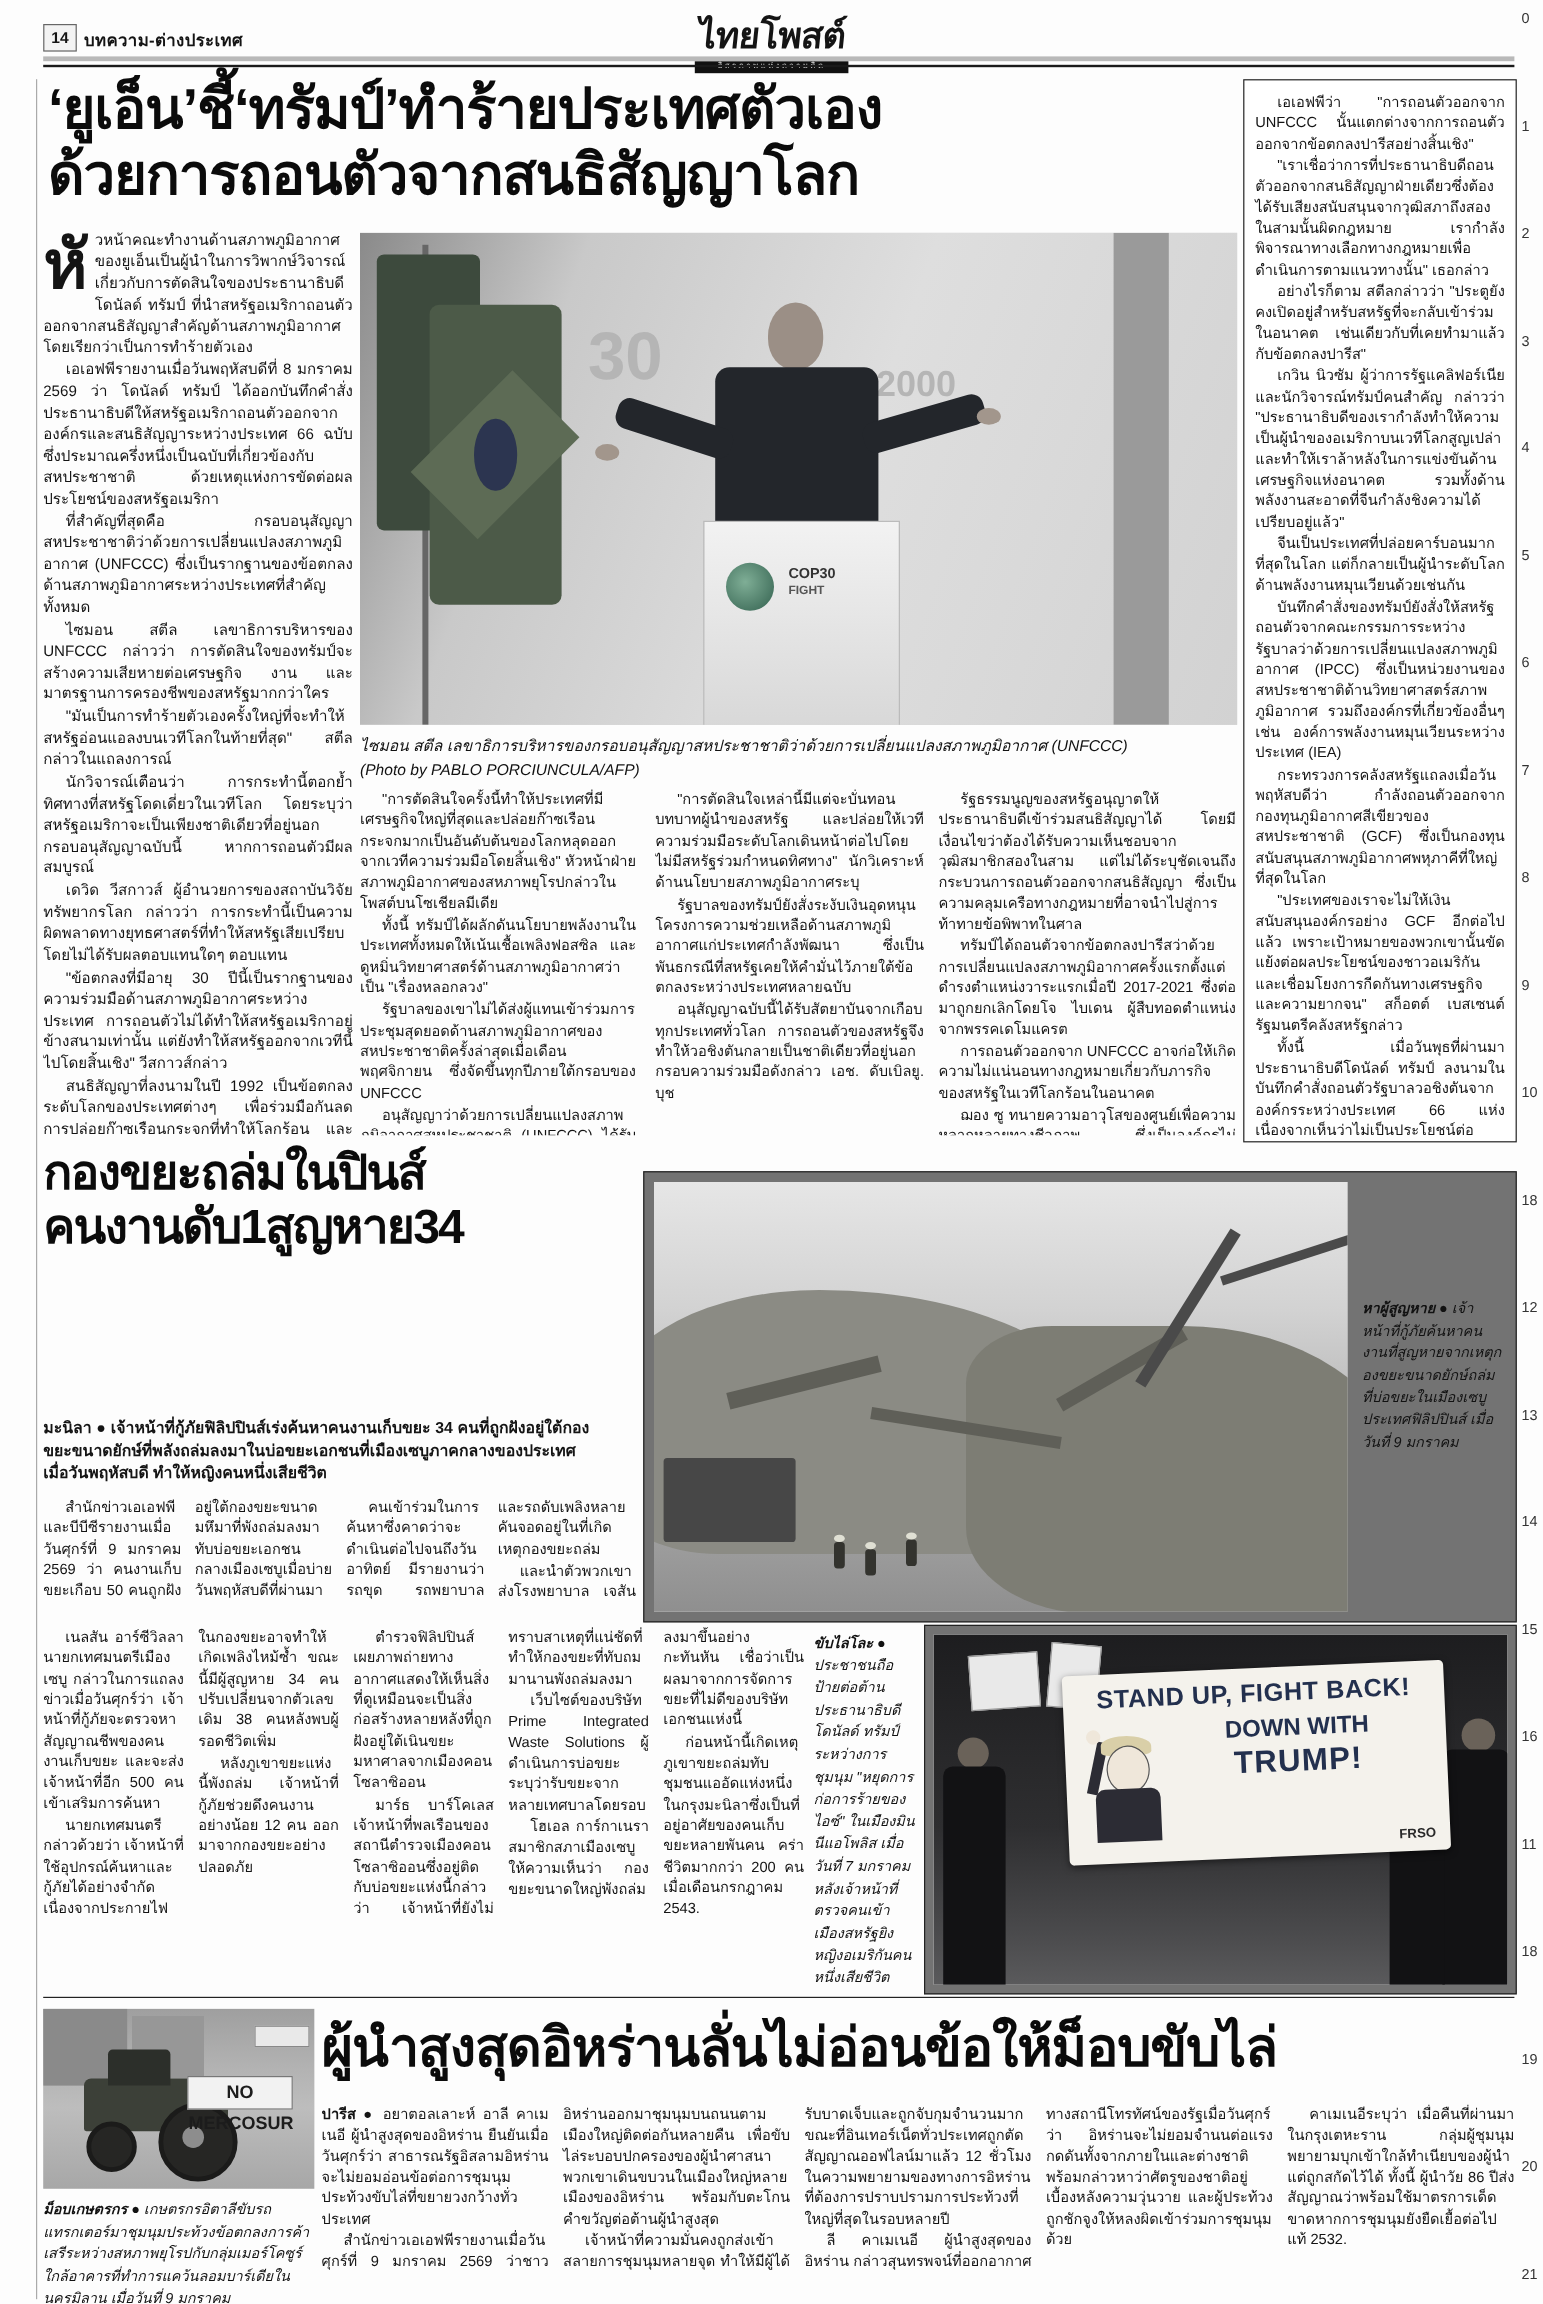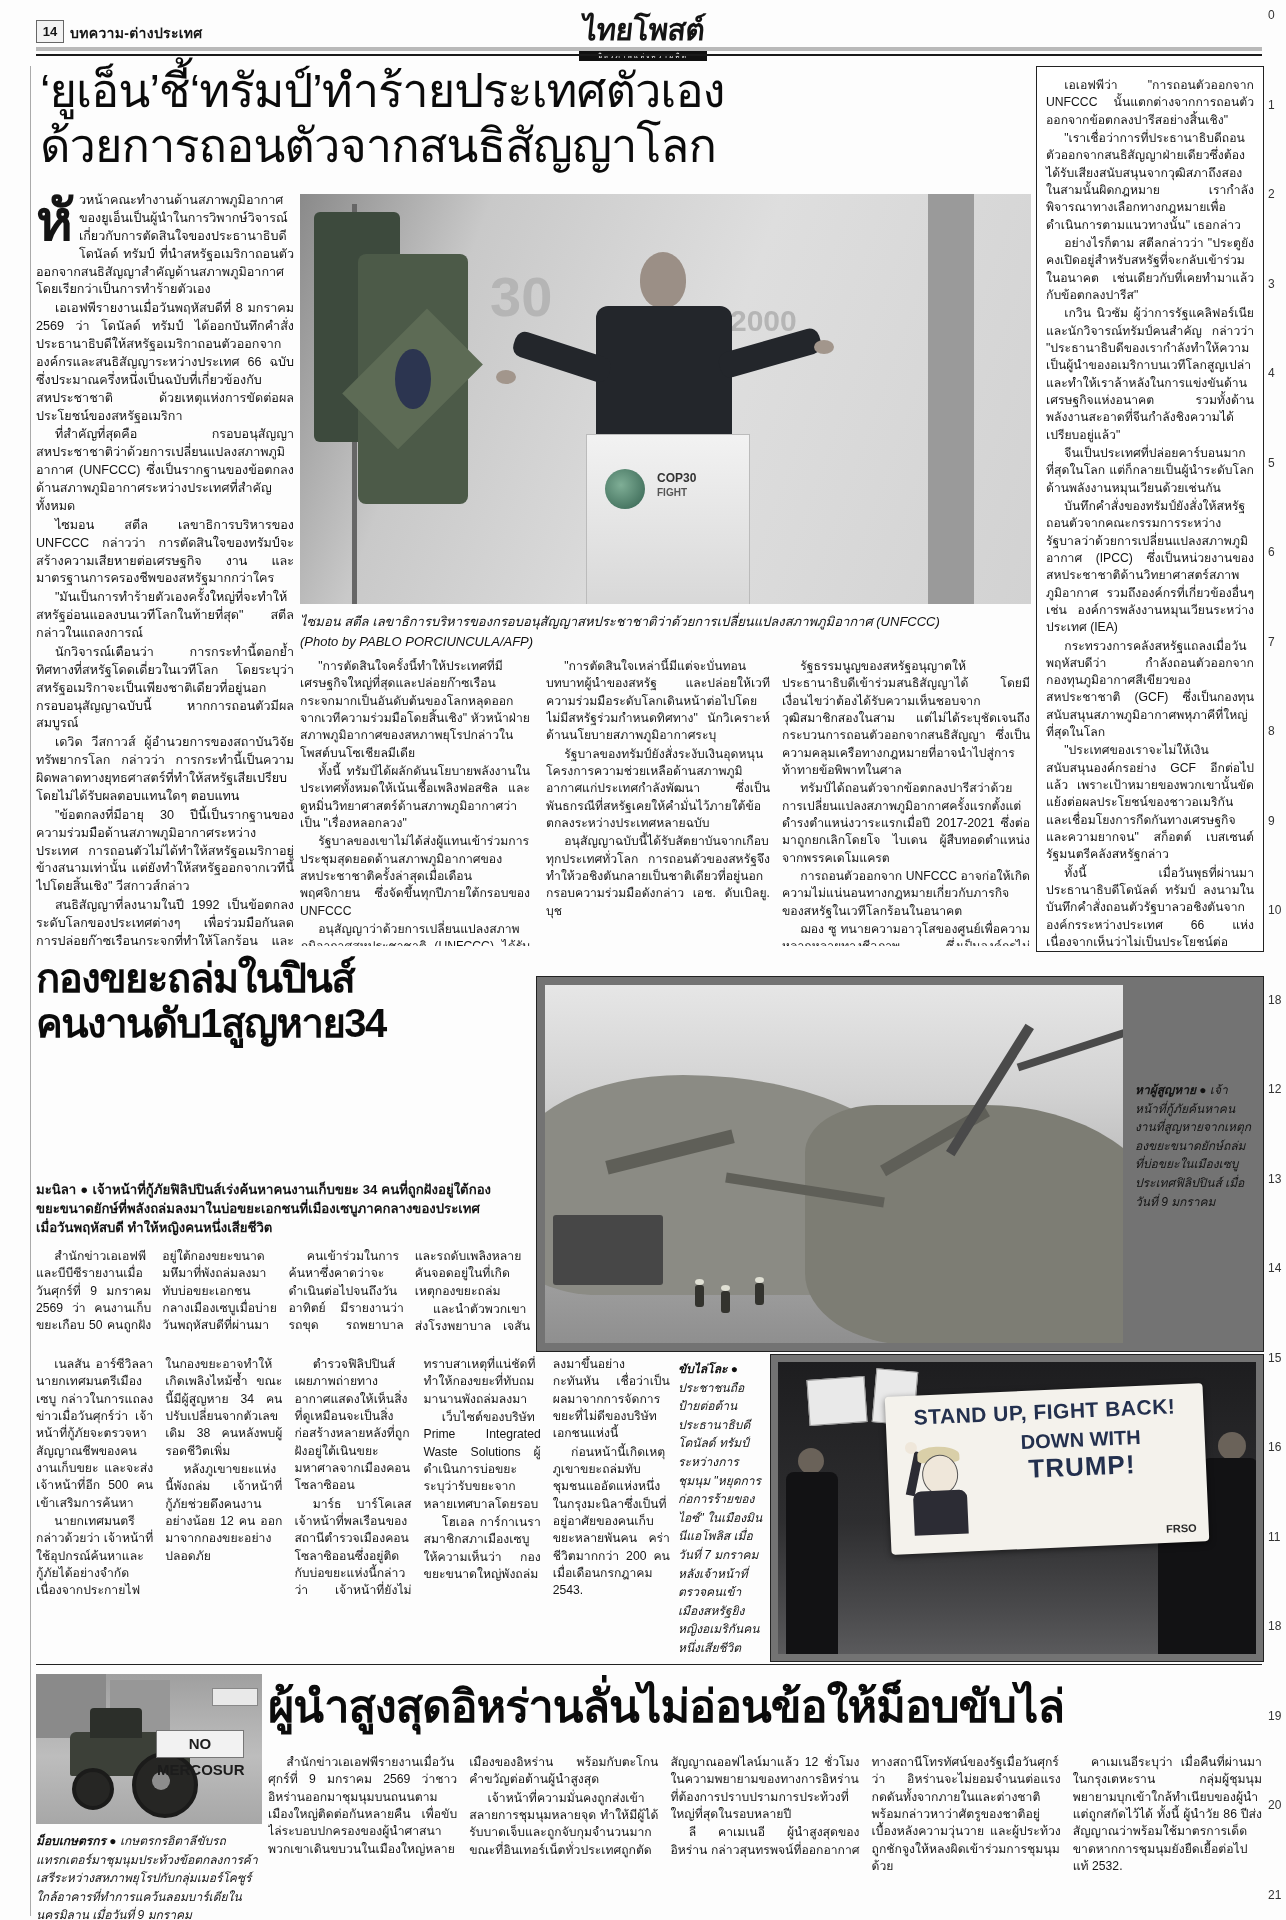--- a/index.html
+++ b/index.html
@@ -13,21 +13,21 @@
   .logo-wrap{left:0;top:6px;width:1286px;text-align:center;}
   .logo-text{font-size:30px;font-weight:900;letter-spacing:-.5px;display:inline-block;transform:skewX(-6deg);}
   .logo-bar{margin:-2px auto 0;width:128px;height:10px;background:#111;color:#fff;font-size:6.5px;
       line-height:10px;text-align:center;letter-spacing:2px;}
   .rule-gray{left:36px;top:47px;width:1226px;height:4px;background:#b9b9b9;}
   .rule-dark{left:36px;top:54px;width:1226px;height:2px;background:#1a1a1a;}
   .left-rule{left:30px;top:66px;width:1px;height:1850px;background:#aaa;}
   
   .ruler-num{position:absolute;left:1268px;width:16px;font-size:12px;color:#333;text-align:left;}
   
-  .headline1{left:40px;top:64px;width:770px;font-size:47px;line-height:1.17;font-weight:400;
+  .headline1{left:40px;top:64px;width:770px;font-size:47px;line-height:1.17;font-weight:700;
       letter-spacing:-1px;color:#0b0b0b;white-space:nowrap;}
   .headline2{left:36px;top:956px;width:520px;font-size:40px;line-height:1.13;font-weight:900;
       letter-spacing:-1.5px;color:#0b0b0b;white-space:nowrap;}
   .headline3{left:268px;top:1670px;width:996px;font-size:45px;font-weight:900;letter-spacing:-1px;
       color:#0b0b0b;white-space:nowrap;}
   
   .bodytext{font-size:12.2px;line-height:1.42;text-align:justify;word-break:break-word;overflow:hidden;}
   .bodytext p{margin:0 0 1px;text-indent:1.5em;}
   .bodytext p.noindent{text-indent:0;}
   .dropcap{float:left;font-size:56px;line-height:.9;font-weight:900;padding:4px 6px 0 0;}
@@ -266,14 +266,15 @@
   <div class="tp-wheel" style="left:36px;top:94px;width:34px;height:34px;"></div>
   <div class="tp-sign" style="left:120px;top:56px;width:86px;height:26px;font-size:15px;line-height:26px;">NO MERCOSUR</div>
   <div class="tp-sign2" style="left:176px;top:14px;width:44px;height:16px;"></div>
 </div>
 <div class="abs caption-side" style="left:36px;top:1832px;width:228px;">
   <b>ม็อบเกษตรกร</b>
   <span>● เกษตรกรอิตาลีขับรถแทรกเตอร์มาชุมนุมประท้วงข้อตกลงการค้าเสรีระหว่างสหภาพยุโรปกับกลุ่มเมอร์โคซูร์ ใกล้อาคารที่ทำการแคว้นลอมบาร์เดียในนครมิลาน เมื่อวันที่ 9 มกราคม</span>
 </div>
 
 <div class="abs bodytext cols5" style="left:268px;top:1754px;width:994px;height:166px;">
+  <p class="noindent"><b>ปารีส ●</b><span> อยาตอลเลาะห์ อาลี คาเมเนอี ผู้นำสูงสุดของอิหร่าน ยืนยันเมื่อวันศุกร์ว่า สาธารณรัฐอิสลามอิหร่านจะไม่ยอมอ่อนข้อต่อการชุมนุมประท้วงขับไล่ที่ขยายวงกว้างทั่วประเทศ</span></p>
   <span><p>สำนักข่าวเอเอฟพีรายงานเมื่อวันศุกร์ที่ 9 มกราคม 2569 ว่าชาวอิหร่านออกมาชุมนุมบนถนนตามเมืองใหญ่ติดต่อกันหลายคืน เพื่อขับไล่ระบอบปกครองของผู้นำศาสนา พวกเขาเดินขบวนในเมืองใหญ่หลายเมืองของอิหร่าน พร้อมกับตะโกนคำขวัญต่อต้านผู้นำสูงสุด</p><p>เจ้าหน้าที่ความมั่นคงถูกส่งเข้าสลายการชุมนุมหลายจุด ทำให้มีผู้ได้รับบาดเจ็บและถูกจับกุมจำนวนมาก ขณะที่อินเทอร์เน็ตทั่วประเทศถูกตัดสัญญาณออฟไลน์มาแล้ว 12 ชั่วโมง ในความพยายามของทางการอิหร่านที่ต้องการปราบปรามการประท้วงที่ใหญ่ที่สุดในรอบหลายปี</p><p>ลี คาเมเนอี ผู้นำสูงสุดของอิหร่าน กล่าวสุนทรพจน์ที่ออกอากาศทางสถานีโทรทัศน์ของรัฐเมื่อวันศุกร์ว่า อิหร่านจะไม่ยอมจำนนต่อแรงกดดันทั้งจากภายในและต่างชาติ พร้อมกล่าวหาว่าศัตรูของชาติอยู่เบื้องหลังความวุ่นวาย และผู้ประท้วงถูกชักจูงให้หลงผิดเข้าร่วมการชุมนุมด้วย</p><p>คาเมเนอีระบุว่า เมื่อคืนที่ผ่านมาในกรุงเตหะราน กลุ่มผู้ชุมนุมพยายามบุกเข้าใกล้ทำเนียบของผู้นำ แต่ถูกสกัดไว้ได้ ทั้งนี้ ผู้นำวัย 86 ปีส่งสัญญาณว่าพร้อมใช้มาตรการเด็ดขาดหากการชุมนุมยังยืดเยื้อต่อไปแท้ 2532.</p></span>
 </div>
 
 </body></html>

